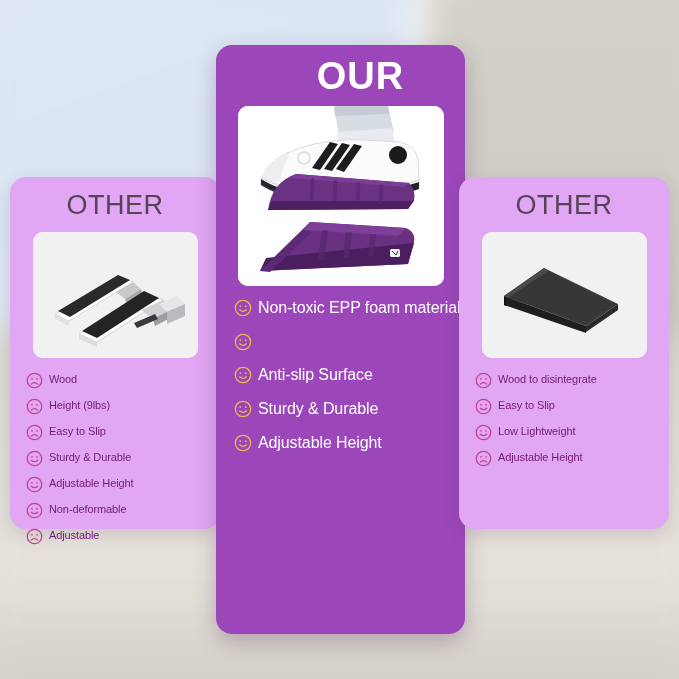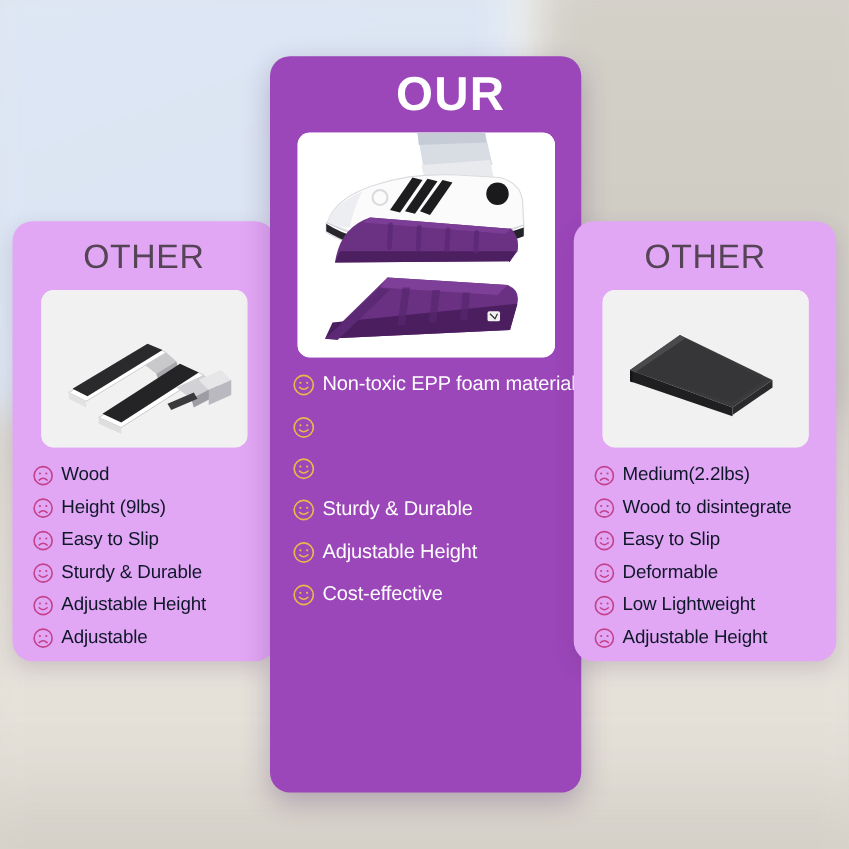--- a/index.html
+++ b/index.html
@@ -138,23 +138,23 @@
 
   .feature {
     display: flex;
     align-items: flex-start;
     gap: 6px;
   }
   .features.side .feature { margin-bottom: 7px; }
   .features.center .feature { margin-bottom: 14px; }
 
   .feature-label {
-    font-size: 15px;
+    font-size: 11px;
     line-height: 19px;
-    color: #0f172a;
+    color: #701a75;
     font-family: "Liberation Sans", sans-serif;
     letter-spacing: -0.1px;
   }
   .features.center .feature-label {
     font-size: 16px;
     line-height: 20px;
     color: #ffffff;
   }
 
   .face {
@@ -246,20 +246,29 @@
         <span class="feature-label">Sturdy &amp; Durable</span>
       </li>
       <li class="feature">
         <svg class="face" viewBox="0 0 20 20">
             <circle cx="10" cy="10" r="8.5" fill="none" stroke="#c4408c" stroke-width="1.5"></circle>
             <circle cx="7" cy="8" r="1" fill="#c4408c"></circle>
             <circle cx="13" cy="8" r="1" fill="#c4408c"></circle>
             <path d="M6.2 12 Q10 15.6 13.8 12" fill="none" stroke="#c4408c" stroke-width="1.4" stroke-linecap="round"></path>
           </svg>
         <span class="feature-label">Adjustable Height</span>
+      </li>
+      <li class="feature">
+        <svg class="face" viewBox="0 0 20 20">
+            <circle cx="10" cy="10" r="8.5" fill="none" stroke="#c4408c" stroke-width="1.5"></circle>
+            <circle cx="7" cy="8" r="1" fill="#c4408c"></circle>
+            <circle cx="13" cy="8" r="1" fill="#c4408c"></circle>
+            <path d="M6.2 12 Q10 15.6 13.8 12" fill="none" stroke="#c4408c" stroke-width="1.4" stroke-linecap="round"></path>
+          </svg>
+        <span class="feature-label">Non-deformable</span>
       </li>
       <li class="feature">
         <svg class="face" viewBox="0 0 20 20">
             <circle cx="10" cy="10" r="8.5" fill="none" stroke="#c4408c" stroke-width="1.5"></circle>
             <circle cx="7" cy="8" r="1" fill="#c4408c"></circle>
             <circle cx="13" cy="8" r="1" fill="#c4408c"></circle>
             <path d="M6.2 14.2 Q10 10.6 13.8 14.2" fill="none" stroke="#c4408c" stroke-width="1.4" stroke-linecap="round"></path>
           </svg>
         <span class="feature-label">Adjustable</span>
       </li>
@@ -336,47 +345,39 @@
             <path d="M6.2 12 Q10 15.6 13.8 12" fill="none" stroke="#e8b84b" stroke-width="1.4" stroke-linecap="round"></path>
           </svg>
       </li>
       <li class="feature">
         <svg class="face" viewBox="0 0 20 20">
             <circle cx="10" cy="10" r="8.5" fill="none" stroke="#e8b84b" stroke-width="1.5"></circle>
             <circle cx="7" cy="8" r="1" fill="#e8b84b"></circle>
             <circle cx="13" cy="8" r="1" fill="#e8b84b"></circle>
             <path d="M6.2 12 Q10 15.6 13.8 12" fill="none" stroke="#e8b84b" stroke-width="1.4" stroke-linecap="round"></path>
           </svg>
+        <span class="feature-label">Anti-slip Surface</span>
       </li>
       <li class="feature">
         <svg class="face" viewBox="0 0 20 20">
             <circle cx="10" cy="10" r="8.5" fill="none" stroke="#e8b84b" stroke-width="1.5"></circle>
             <circle cx="7" cy="8" r="1" fill="#e8b84b"></circle>
             <circle cx="13" cy="8" r="1" fill="#e8b84b"></circle>
             <path d="M6.2 12 Q10 15.6 13.8 12" fill="none" stroke="#e8b84b" stroke-width="1.4" stroke-linecap="round"></path>
           </svg>
         <span class="feature-label">Sturdy &amp; Durable</span>
       </li>
       <li class="feature">
         <svg class="face" viewBox="0 0 20 20">
             <circle cx="10" cy="10" r="8.5" fill="none" stroke="#e8b84b" stroke-width="1.5"></circle>
             <circle cx="7" cy="8" r="1" fill="#e8b84b"></circle>
             <circle cx="13" cy="8" r="1" fill="#e8b84b"></circle>
             <path d="M6.2 12 Q10 15.6 13.8 12" fill="none" stroke="#e8b84b" stroke-width="1.4" stroke-linecap="round"></path>
           </svg>
         <span class="feature-label">Adjustable Height</span>
-      </li>
-      <li class="feature">
-        <svg class="face" viewBox="0 0 20 20">
-            <circle cx="10" cy="10" r="8.5" fill="none" stroke="#e8b84b" stroke-width="1.5"></circle>
-            <circle cx="7" cy="8" r="1" fill="#e8b84b"></circle>
-            <circle cx="13" cy="8" r="1" fill="#e8b84b"></circle>
-            <path d="M6.2 12 Q10 15.6 13.8 12" fill="none" stroke="#e8b84b" stroke-width="1.4" stroke-linecap="round"></path>
-          </svg>
-        <span class="feature-label">Cost-effective</span>
       </li>
     </ul>
   </div>
 
   <div class="card card-side" id="card-right">
     <div class="title-other">OTHER</div>
 
     <div class="img-frame img-frame-side">
       <svg class="art" viewBox="0 0 165 126" xmlns="http://www.w3.org/2000/svg">
         <rect width="165" height="126" fill="#f1f1f1"></rect>
@@ -392,48 +393,30 @@
     </div>
 
     <ul class="features side">
       <li class="feature">
         <svg class="face" viewBox="0 0 20 20">
             <circle cx="10" cy="10" r="8.5" fill="none" stroke="#c4408c" stroke-width="1.5"></circle>
             <circle cx="7" cy="8" r="1" fill="#c4408c"></circle>
             <circle cx="13" cy="8" r="1" fill="#c4408c"></circle>
             <path d="M6.2 14.2 Q10 10.6 13.8 14.2" fill="none" stroke="#c4408c" stroke-width="1.4" stroke-linecap="round"></path>
           </svg>
-        <span class="feature-label">Medium(2.2lbs)</span>
-      </li>
-      <li class="feature">
-        <svg class="face" viewBox="0 0 20 20">
-            <circle cx="10" cy="10" r="8.5" fill="none" stroke="#c4408c" stroke-width="1.5"></circle>
-            <circle cx="7" cy="8" r="1" fill="#c4408c"></circle>
-            <circle cx="13" cy="8" r="1" fill="#c4408c"></circle>
-            <path d="M6.2 14.2 Q10 10.6 13.8 14.2" fill="none" stroke="#c4408c" stroke-width="1.4" stroke-linecap="round"></path>
-          </svg>
         <span class="feature-label">Wood to disintegrate</span>
       </li>
       <li class="feature">
         <svg class="face" viewBox="0 0 20 20">
             <circle cx="10" cy="10" r="8.5" fill="none" stroke="#c4408c" stroke-width="1.5"></circle>
             <circle cx="7" cy="8" r="1" fill="#c4408c"></circle>
             <circle cx="13" cy="8" r="1" fill="#c4408c"></circle>
             <path d="M6.2 12 Q10 15.6 13.8 12" fill="none" stroke="#c4408c" stroke-width="1.4" stroke-linecap="round"></path>
           </svg>
         <span class="feature-label">Easy to Slip</span>
-      </li>
-      <li class="feature">
-        <svg class="face" viewBox="0 0 20 20">
-            <circle cx="10" cy="10" r="8.5" fill="none" stroke="#c4408c" stroke-width="1.5"></circle>
-            <circle cx="7" cy="8" r="1" fill="#c4408c"></circle>
-            <circle cx="13" cy="8" r="1" fill="#c4408c"></circle>
-            <path d="M6.2 12 Q10 15.6 13.8 12" fill="none" stroke="#c4408c" stroke-width="1.4" stroke-linecap="round"></path>
-          </svg>
-        <span class="feature-label">Deformable</span>
       </li>
       <li class="feature">
         <svg class="face" viewBox="0 0 20 20">
             <circle cx="10" cy="10" r="8.5" fill="none" stroke="#c4408c" stroke-width="1.5"></circle>
             <circle cx="7" cy="8" r="1" fill="#c4408c"></circle>
             <circle cx="13" cy="8" r="1" fill="#c4408c"></circle>
             <path d="M6.2 12 Q10 15.6 13.8 12" fill="none" stroke="#c4408c" stroke-width="1.4" stroke-linecap="round"></path>
           </svg>
         <span class="feature-label">Low Lightweight</span>
       </li>

